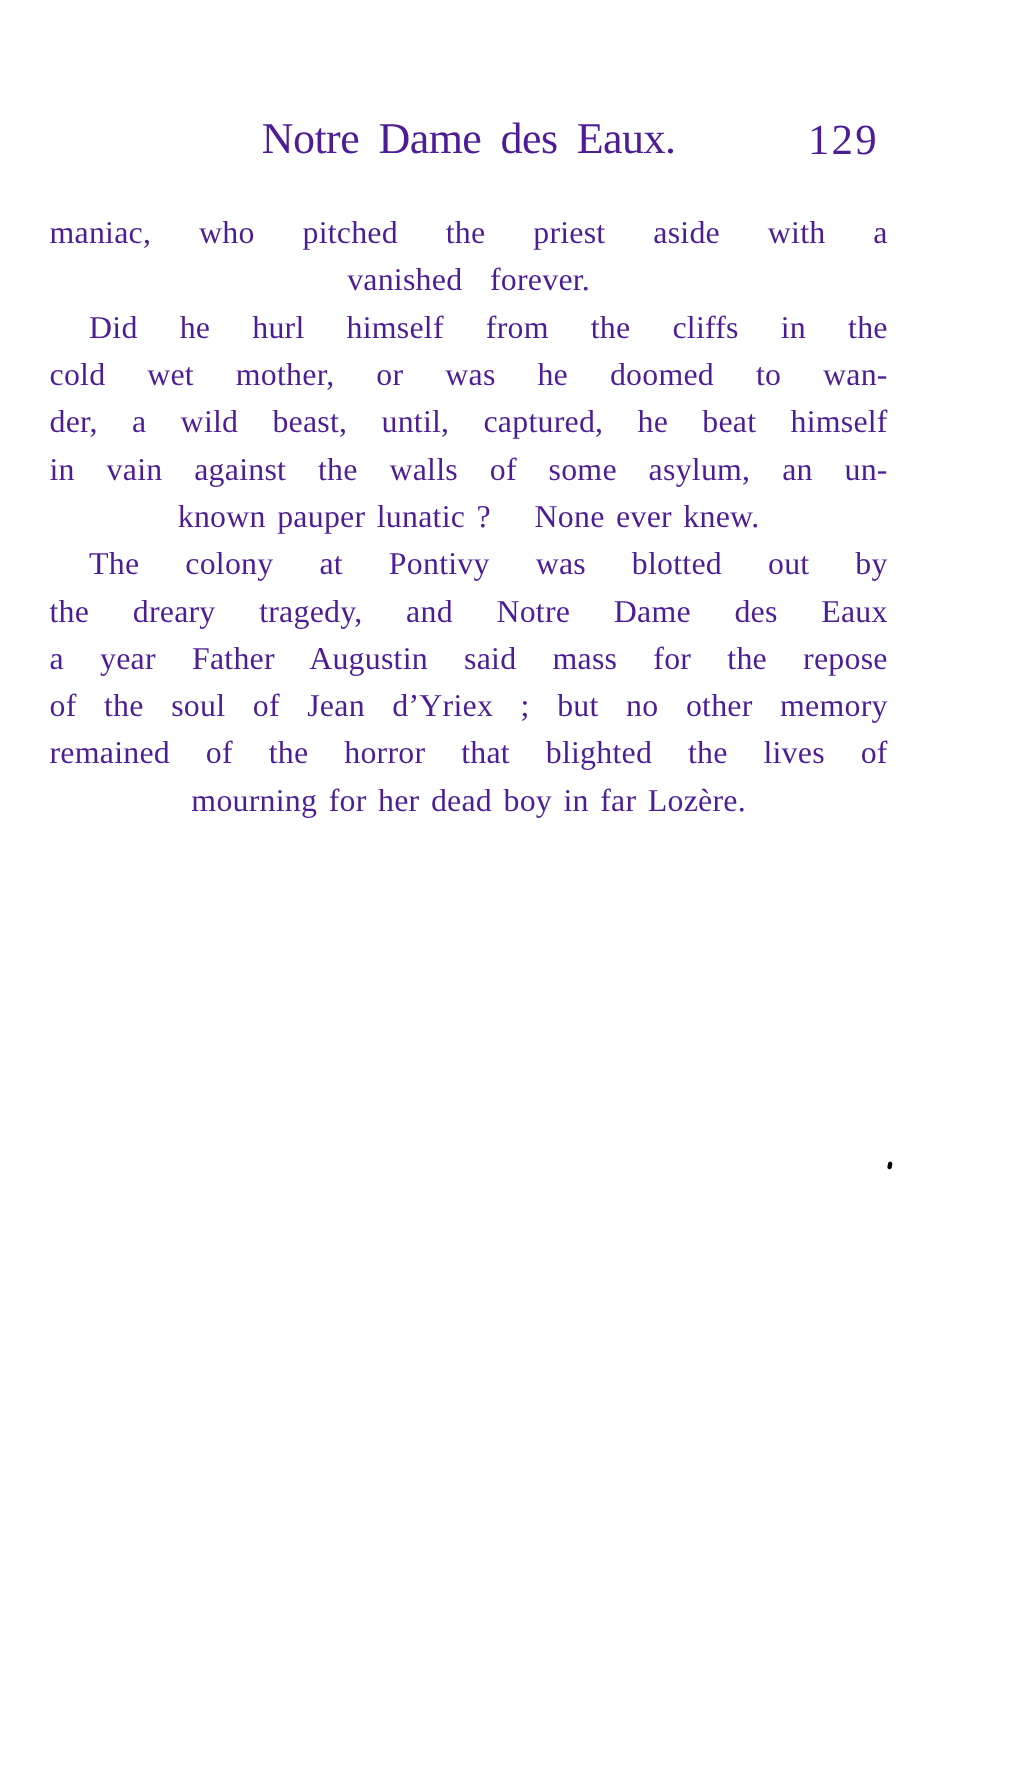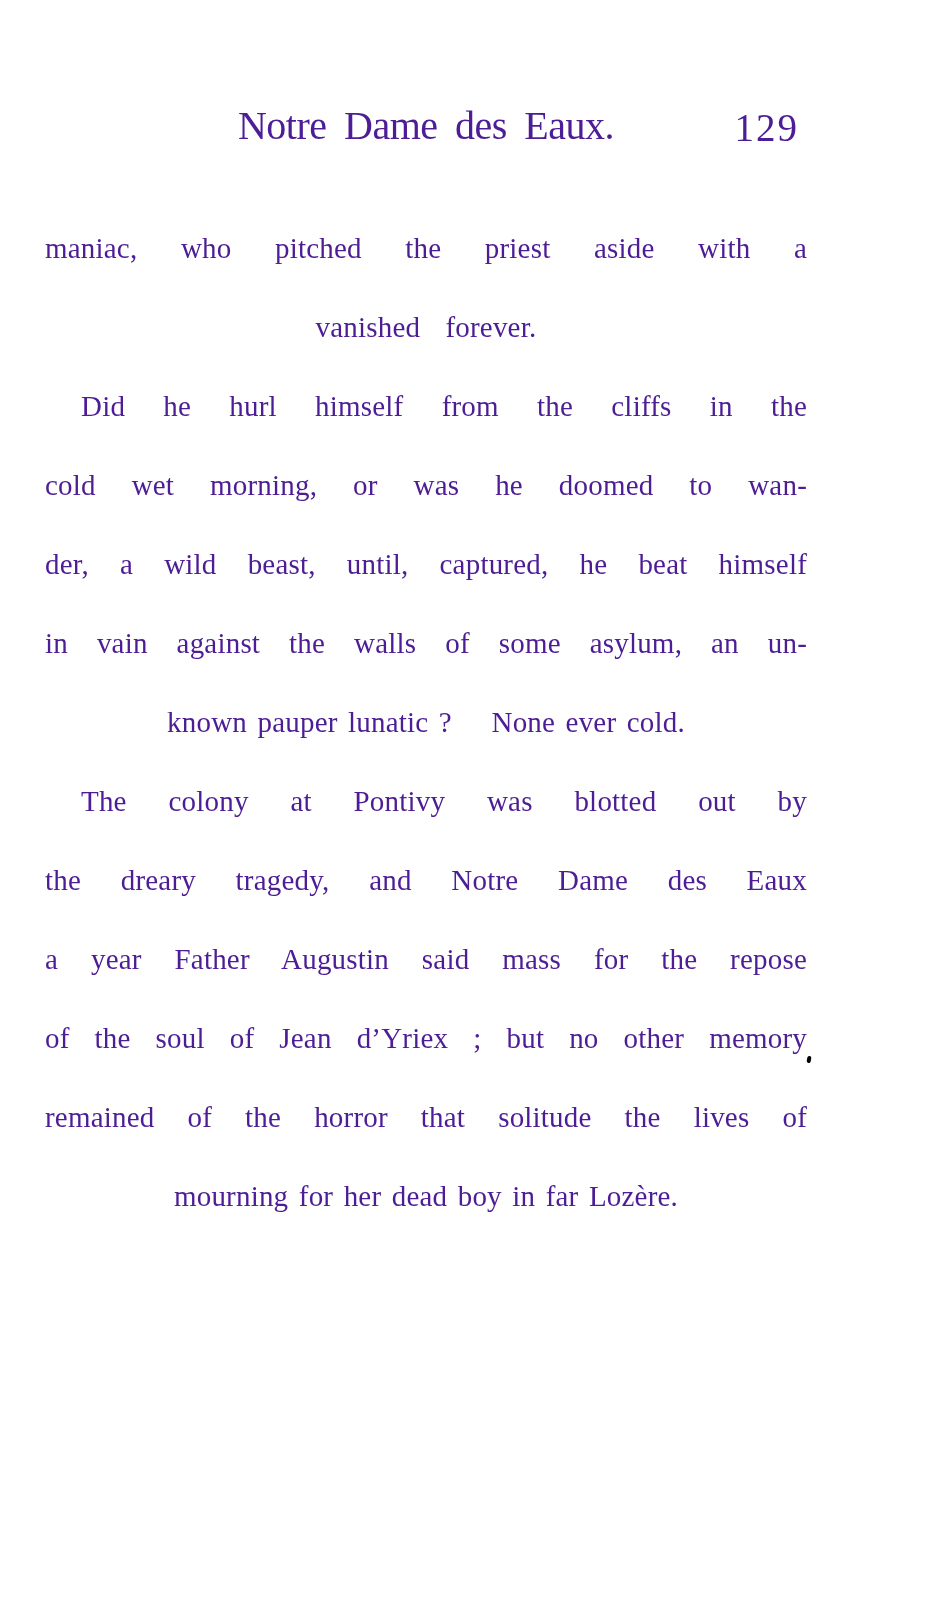--- a/index.html
+++ b/index.html
@@ -45,21 +45,21 @@
     position: absolute;
     left: 45px;
     top: 191px;
     width: 762px;
     font-size: 29px;
     line-height: 43px;
     word-spacing: 3px;
     letter-spacing: 0.2px;
   }
   .para { margin: 0; padding: 0; }
-  .line { white-space: normal; margin-top: 36px; }
+  .line { white-space: normal; }
   .line.j {
     text-align: justify;
     text-align-last: justify;
   }
   .line.last { text-align: center; }
   .line.ind { text-indent: 36px; }
   .speck {
     position: absolute;
     background: #000000;
     border-radius: 2px;
@@ -77,32 +77,32 @@
 
   <div class="text-block">
 
     <div class="para">
       <div class="line j">maniac, who pitched the priest aside with a</div>
       <div class="line last">vanished  forever.</div>
     </div>
 
     <div class="para">
       <div class="line j ind">Did he hurl himself from the cliffs in the</div>
-      <div class="line j">cold wet morning, or was he doomed to wan-</div>
+      <div class="line j">cold wet mother, or was he doomed to wan-</div>
       <div class="line j">der, a wild beast, until, captured, he beat himself</div>
       <div class="line j">in vain against the walls of some asylum, an un-</div>
-      <div class="line last">known pauper lunatic ?  None ever cold.</div>
+      <div class="line last">known pauper lunatic ?  None ever knew.</div>
     </div>
 
     <div class="para">
       <div class="line j ind">The colony at Pontivy was blotted out by</div>
       <div class="line j">the dreary tragedy, and Notre Dame des Eaux</div>
       <div class="line j">a year Father Augustin said mass for the repose</div>
       <div class="line j">of the soul of Jean d’Yriex ; but no other memory</div>
-      <div class="line j">remained of the horror that solitude the lives of</div>
+      <div class="line j">remained of the horror that blighted the lives of</div>
       <div class="line last">mourning for her dead boy in far Lozère.</div>
     </div>
 
   </div>
 
   <div></div>
 
 <div class="speck" style="left: 807px; top: 1056px; width: 4px; height: 7px; transform: rotate(12deg);"></div>
     <div class="speck" style="left: 406px; top: 1245px; width: 12px; height: 5px; transform: rotate(-8deg);"></div>
     <div class="speck" style="left: 313px; top: 1275px; width: 4px; height: 5px; transform: rotate(0deg);"></div>

